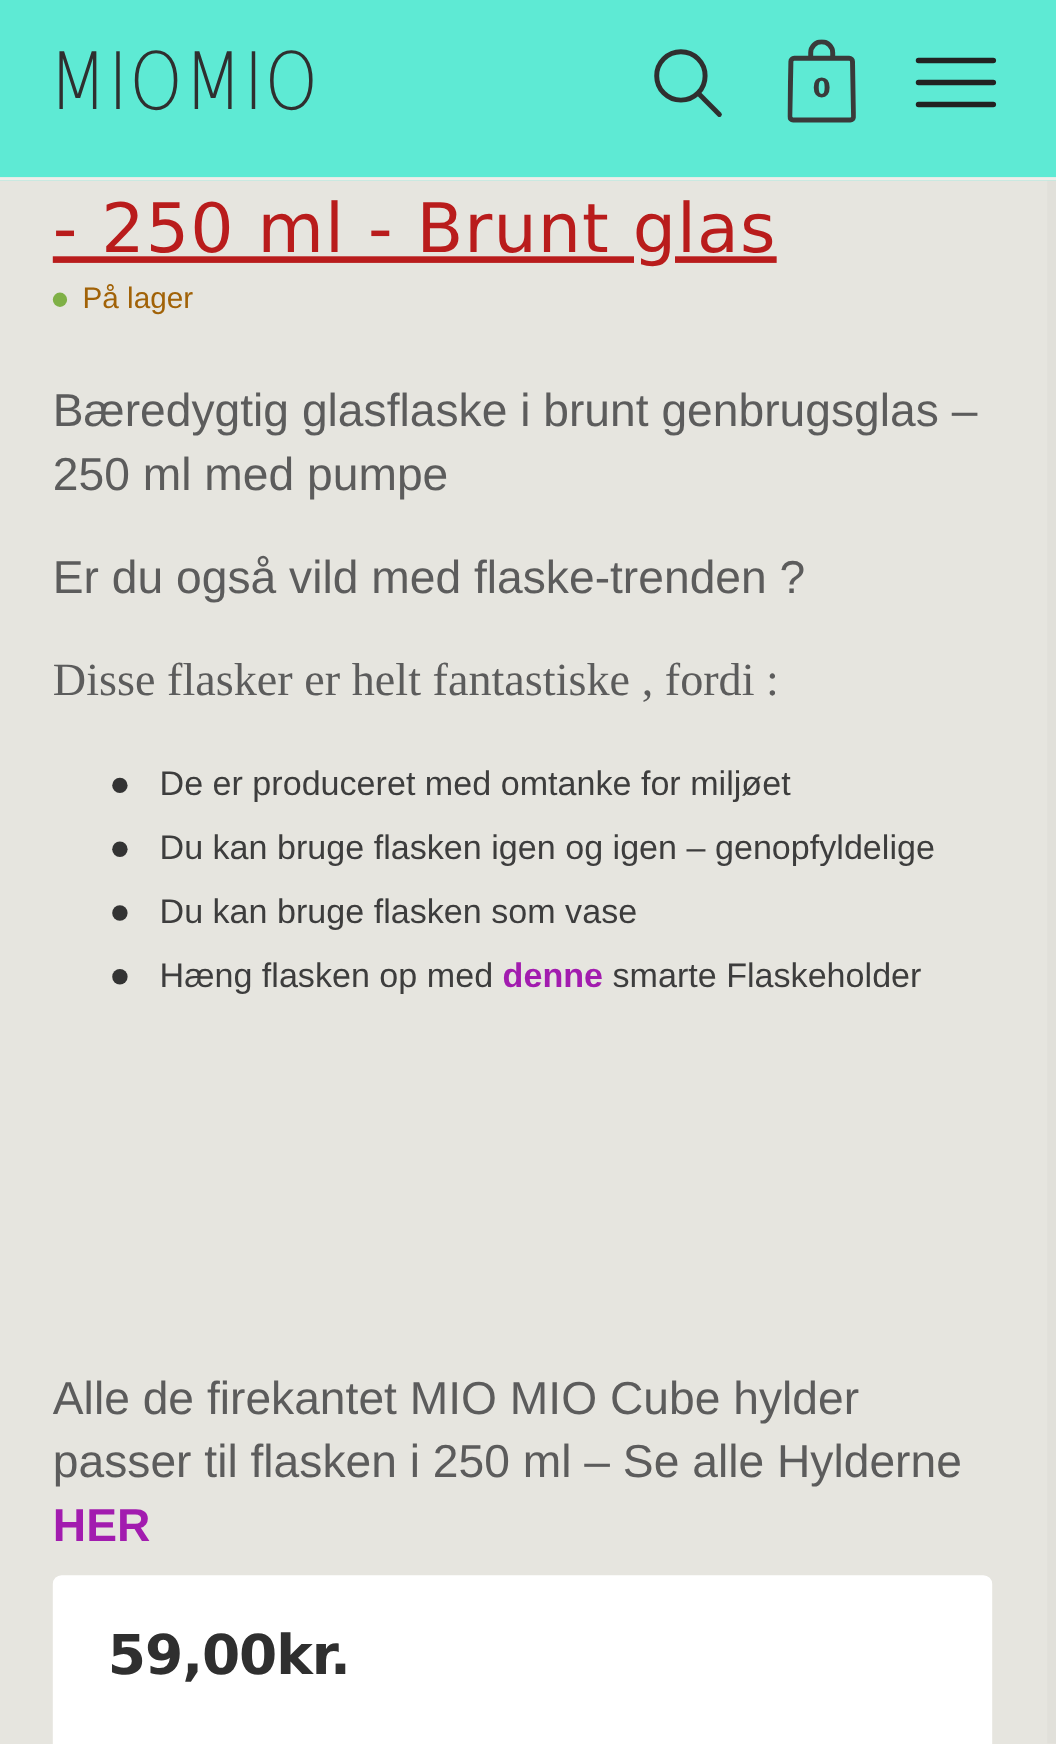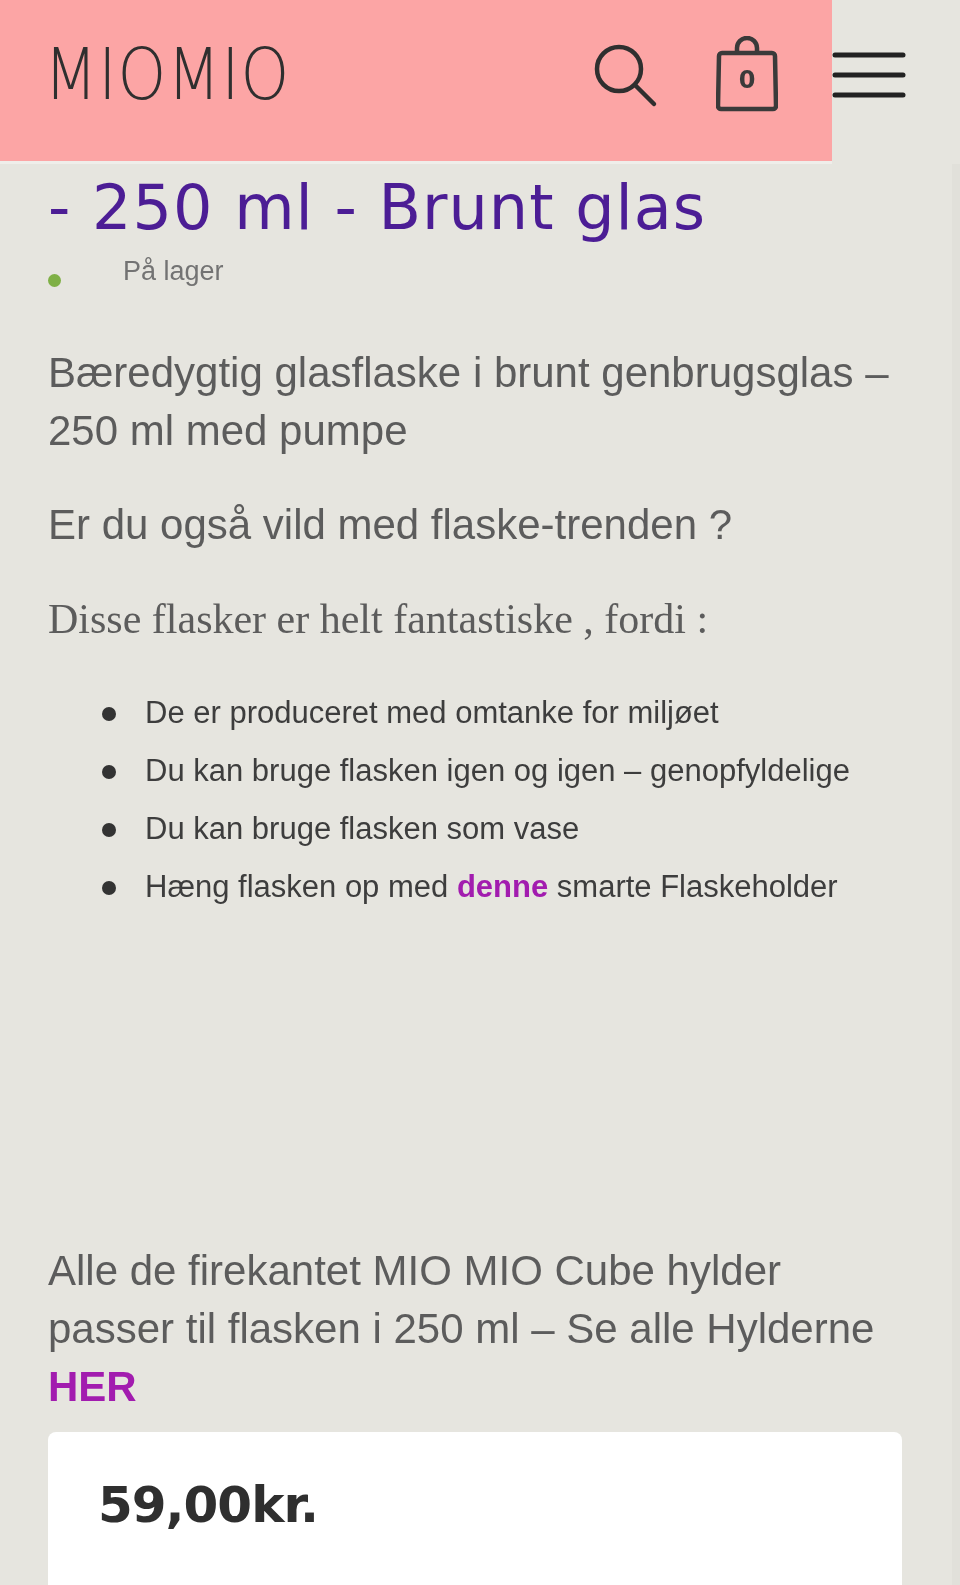--- a/index.html
+++ b/index.html
@@ -7,23 +7,23 @@
       width: 960px;
       height: 1585px;
       overflow: hidden;
       background: #e6e5df;
       font-family: "Liberation Sans", "DejaVu Sans", sans-serif;
       color: #5a5a5a;
     }
     .header {
       position: absolute;
       top: 0; left: 0;
-      width: 832px;
+      width: 960px;
       height: 164px;
-      background: #fca5a5;
+      background: #5eead4;
       border-bottom: 3px solid #efeeea;
       z-index: 2;
     }
     .logo {
       position: absolute;
       left: 44px;
       top: 34px;
       font-family: "DejaVu Sans", sans-serif;
       font-size: 72px;
       font-weight: 300;
@@ -57,34 +57,34 @@
       left: 0;
       width: 960px;
     }
     .title {
       position: absolute;
       left: 48px;
       top: 6px;
       font-family: "DejaVu Sans", sans-serif;
       font-size: 62px;
       font-weight: normal;
-      color: #4c1d95;
+      color: #b91c1c;
       letter-spacing: 1px;
       white-space: nowrap;
       line-height: 76px;
+      text-decoration: underline;
     }
     .stock {
       position: absolute;
       left: 48px;
       top: 92px;
       display: flex;
-      align-items: flex-end;
+      align-items: center;
       font-size: 27px;
-      color: #737373;
-      gap: 48px;
+      color: #a16207;
     }
     .stock-dot {
       width: 13px; height: 13px;
       border-radius: 50%;
       background: #7fb046;
       margin-right: 14px;
       margin-top: 2px;
     }
 
     .desc {

